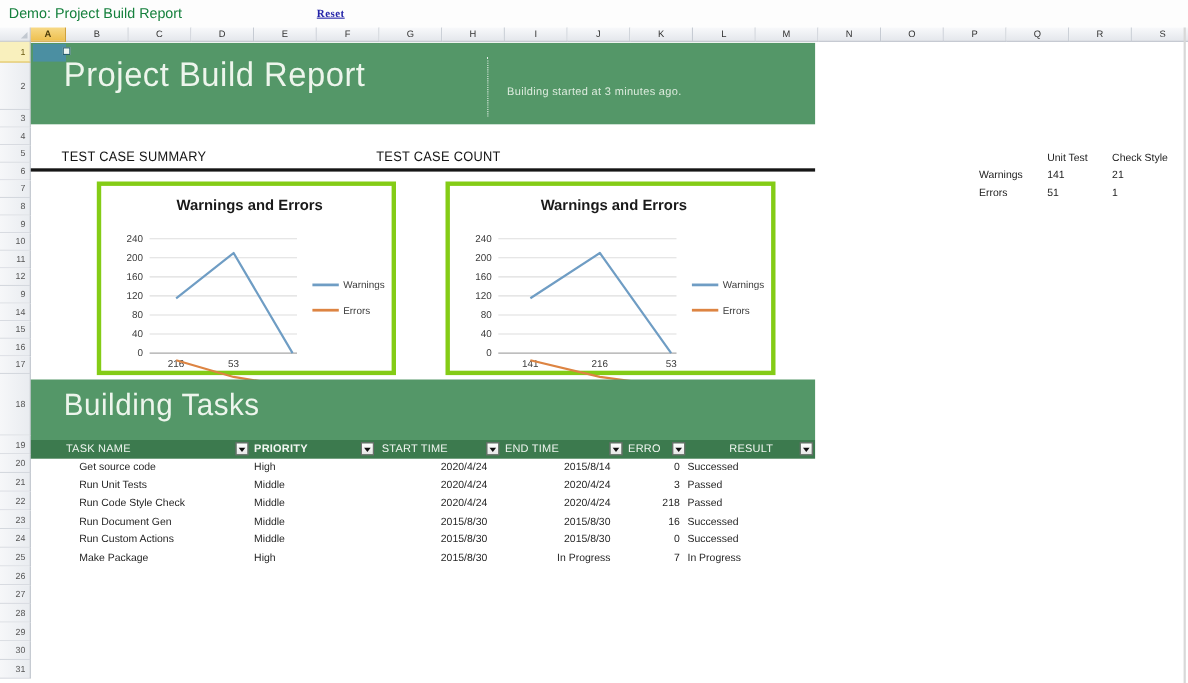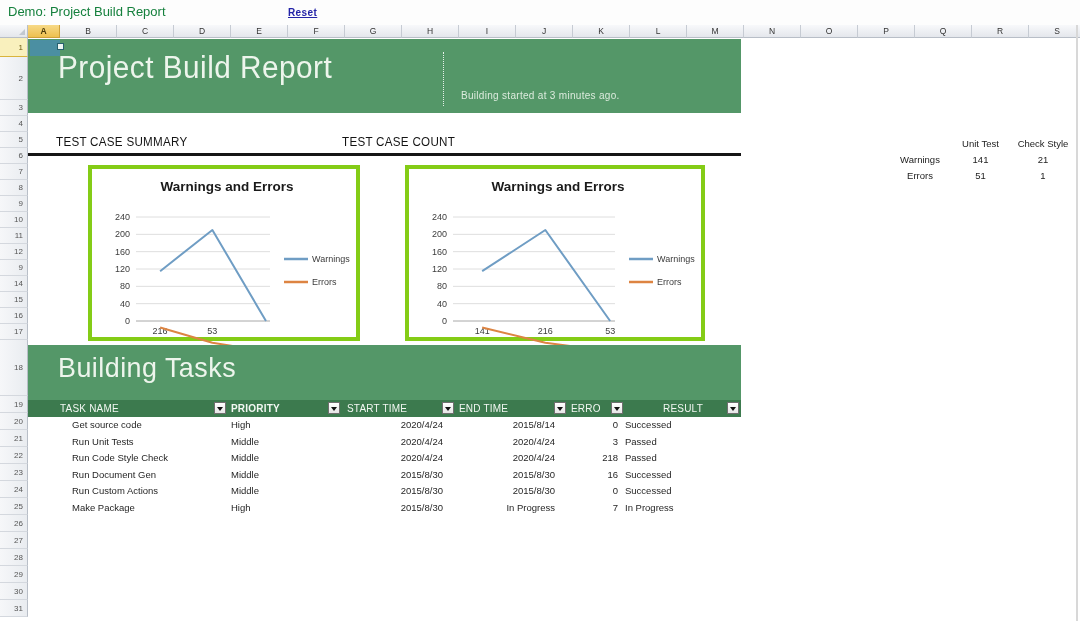--- a/index.html
+++ b/index.html
@@ -7,21 +7,21 @@
   body {
     position: relative;
     background: #ffffff;
     font-family: "Liberation Sans", sans-serif;
     overflow: hidden;
     color: #222;
   }
   
   .topbar { position:absolute; left:0; top:0; width:1080px; height:25px; background:#fdfdfd; }
   .apptitle { position:absolute; left:8px; top:4px; font-size:13px; color:#15803d; }
-  .reset-link { position:absolute; left:288px; top:7px; font-family:Liberation Sans, sans-serif;
+  .reset-link { position:absolute; left:288px; top:7px; font-family:Liberation Serif, serif;
     font-size:10px; font-weight:bold; color:#2424a8; text-decoration:underline; letter-spacing:.4px; cursor:pointer; }
   
   .corner { position:absolute; left:0; top:25px; width:28px; height:13px;
     background:linear-gradient(#f8f9fb,#e4e7ec); border-right:1px solid #b8bec7; border-bottom:1px solid #b8bec7; }
   .corner::after { content:""; position:absolute; right:2px; bottom:2px;
     border-left:6px solid transparent; border-bottom:6px solid #c2c8d0; }
   .colheads { position:absolute; left:28px; top:25px; height:13px; display:flex; }
   .ch { width:57px; height:13px; text-align:center; font-size:8.5px; line-height:12px; color:#333;
     background:linear-gradient(#f8f9fb,#e4e7ec); border-right:1px solid #c6cbd3; border-bottom:1px solid #b8bec7; }
   .ch:first-child { width:32px; background:linear-gradient(#f7d987,#eec04f);
@@ -40,34 +40,34 @@
   .band { position:absolute; left:0; width:713px; background:#549768; }
   .band1 { top:1px; height:74px; }
   .band2 { top:307px; height:55px; }
   .a1cell { position:absolute; left:2px; top:2px; width:30px; height:16px; background:#4b8fa2; }
   .a1handle { position:absolute; left:27px; top:3px; width:7px; height:7px; background:#eef6f2; border:1px solid #27606e; }
   .big-title { position:absolute; color:#edf5ec; font-weight:400; letter-spacing:.5px;
     transform:scaleX(.96); transform-origin:left center; white-space:nowrap; }
   .report-title { left:30px; top:12px; font-size:31px; }
   .tasks-title  { left:30px; top:314px; font-size:28px; }
   .vdots { position:absolute; left:415px; top:13px; height:54px; border-left:1px dotted rgba(255,255,255,.85); }
-  .report-status { position:absolute; left:433px; top:52px; font-size:10px; color:#dcebdd; letter-spacing:.3px; }
+  .report-status { position:absolute; left:433px; top:40px; font-size:10px; color:#dcebdd; letter-spacing:.3px; }
   .sec-head { position:absolute; top:97px; font-size:12.5px; color:#141414; letter-spacing:.3px;
     transform:scaleX(.93); transform-origin:left center; white-space:nowrap; }
   .sec-left { left:28px; } .sec-right { left:314px; }
   .secline { position:absolute; left:0; top:115px; width:713px; height:3px; background:#161616; }
   
   .chart { position:absolute; top:127px; height:176px; background:#fff; border:4px solid #84cc16; }
   #chart1 { left:60px;  width:272px; }
   #chart2 { left:377px; width:300px; }
   .chart svg { position:absolute; left:0; top:0; overflow:visible; }
   
   .side-table { position:absolute; left:862px; top:98px; display:grid;
     grid-template-columns:62px 59px 66px; grid-auto-rows:16px; }
-  .sc { font-size:9.5px; color:#222; text-align:center; line-height:16px; padding-right:2px; white-space:nowrap; }
+  .sc { font-size:9.5px; color:#222; text-align:left; line-height:16px; padding-right:2px; white-space:nowrap; }
   
   .thead { position:absolute; left:0; top:362px; width:713px; height:17px; background:#3c7a4e; display:flex; }
   .hcell { position:relative; height:23px; font-size:10px; line-height:17px; color:#f2f7f2; letter-spacing:.2px; white-space:nowrap; }
   .thead .hcell:nth-child(1){ width:200px; padding-left:32px; }
   .thead .hcell:nth-child(2){ width:114px; padding-left:3px;font-weight:bold; }
   .thead .hcell:nth-child(3){ width:114px; padding-left:5px; }
   .thead .hcell:nth-child(4){ width:112px; padding-left:3px; }
   .thead .hcell:nth-child(5){ width:57px;  padding-left:3px; }
   .thead .hcell:nth-child(6){ width:116px; text-align:center; }
   .filter-btn { position:absolute; right:2px; top:2px; width:12px; height:12px;

